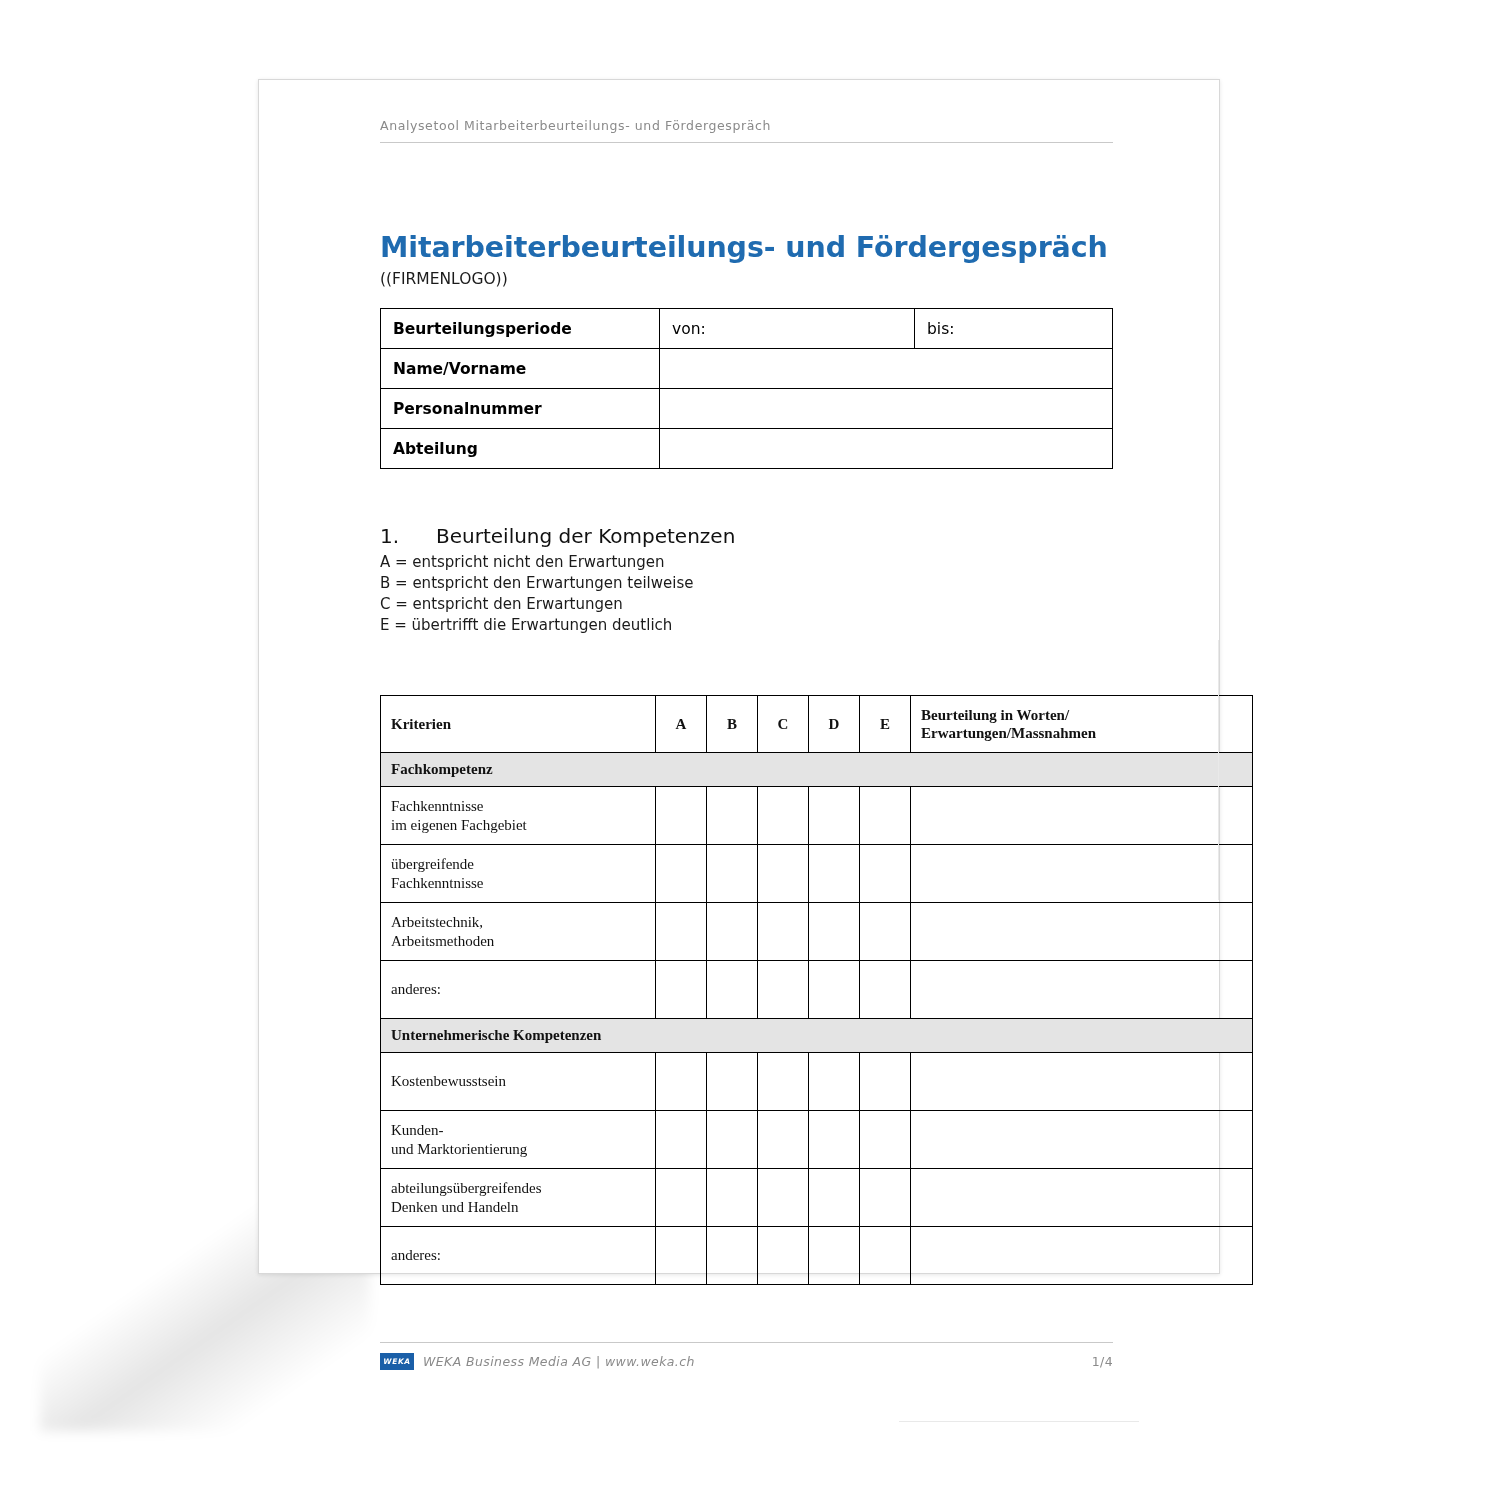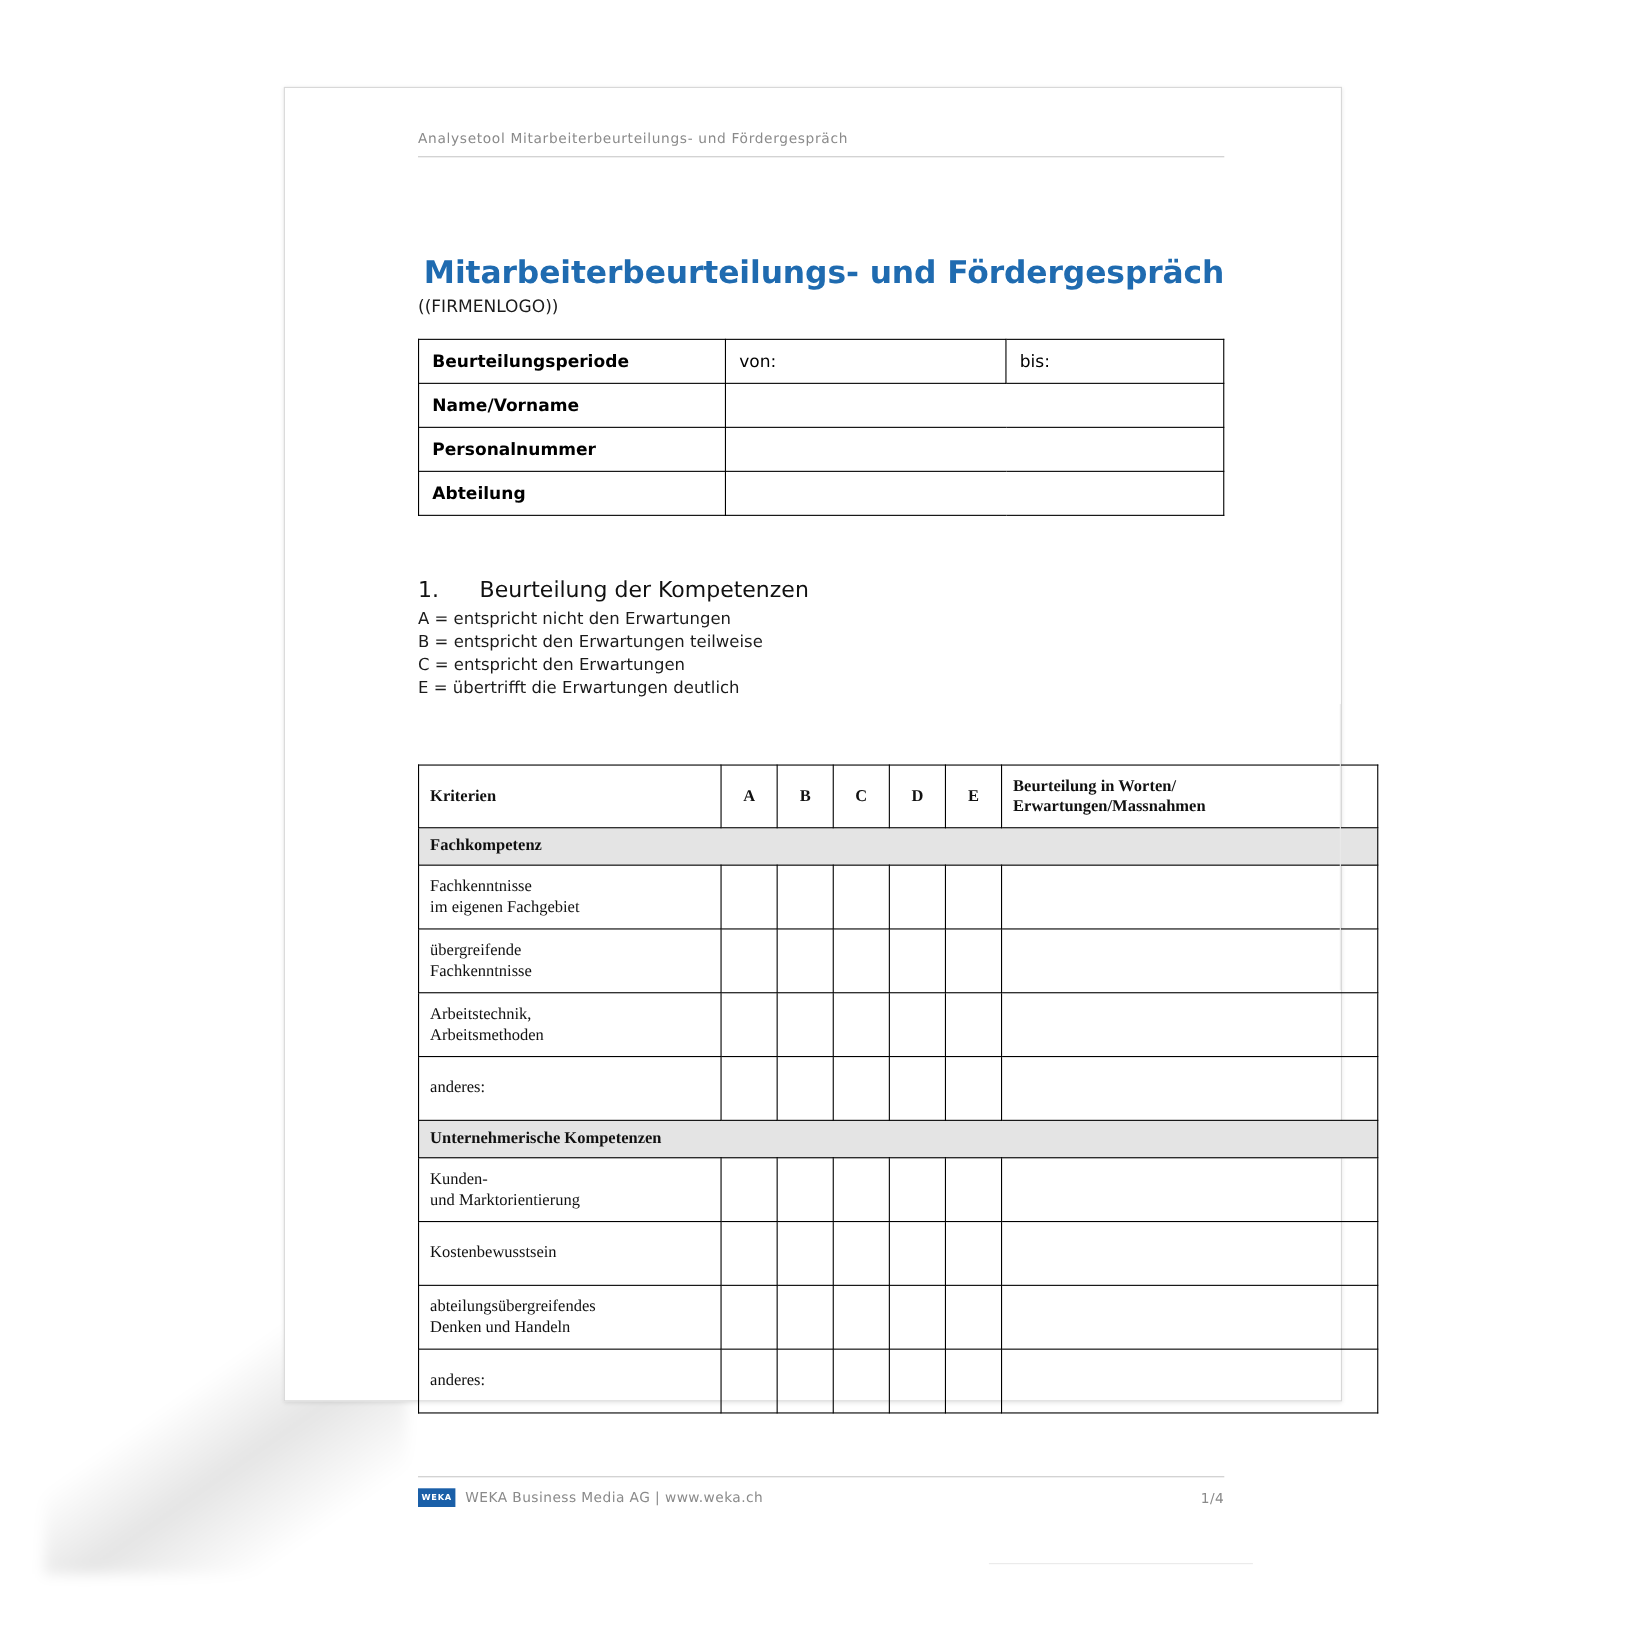--- a/index.html
+++ b/index.html
@@ -67,21 +67,20 @@
   
   #doc-title {
     position: absolute;
     left: 121px;
     top: 132px;
     width: 733px;
     font-size: 28.5px;
     font-weight: bold;
     color: #1f6bb0;
     letter-spacing: -0.1px;
-    text-align: right;
   }
   #logo-placeholder {
     position: absolute;
     left: 121px;
     top: 190px;
     font-size: 15.5px;
     color: #1b1b1b;
   }
 
   
@@ -186,22 +185,23 @@
     top: 1262px;
     width: 733px;
     border-top: 1px solid #c9c9c9;
     padding-top: 10px;
     display: flex;
     align-items: center;
     justify-content: space-between;
   }
   #footer-left {
     display: flex;
-    align-items: flex-start;
+    align-items: center;
     gap: 9px;
+    font-style: italic;
   }
   #weka-logo {
     width: 34px;
     height: 17px;
     background: #1a5fa8;
     color: #fff;
     font-size: 7.5px;
     font-weight: bold;
     letter-spacing: 0.6px;
     display: flex;
@@ -335,33 +335,33 @@
           <td class="col-grade"></td>
           <td class="col-grade"></td>
           <td class="col-notes"></td>
         </tr>
 
         <tr class="group">
           <td colspan="7">Unternehmerische Kompetenzen</td>
         </tr>
         <tr class="item">
           <td class="col-crit">
+            <span>Kostenbewusstsein</span>
+          </td>
+          <td class="col-grade"></td>
+          <td class="col-grade"></td>
+          <td class="col-grade"></td>
+          <td class="col-grade"></td>
+          <td class="col-grade"></td>
+          <td class="col-notes"></td>
+        </tr>
+        <tr class="item">
+          <td class="col-crit">
             <span>Kunden-</span><br>
             <span>und Marktorientierung</span>
-          </td>
-          <td class="col-grade"></td>
-          <td class="col-grade"></td>
-          <td class="col-grade"></td>
-          <td class="col-grade"></td>
-          <td class="col-grade"></td>
-          <td class="col-notes"></td>
-        </tr>
-        <tr class="item">
-          <td class="col-crit">
-            <span>Kostenbewusstsein</span>
           </td>
           <td class="col-grade"></td>
           <td class="col-grade"></td>
           <td class="col-grade"></td>
           <td class="col-grade"></td>
           <td class="col-grade"></td>
           <td class="col-notes"></td>
         </tr>
         <tr class="item">
           <td class="col-crit">

